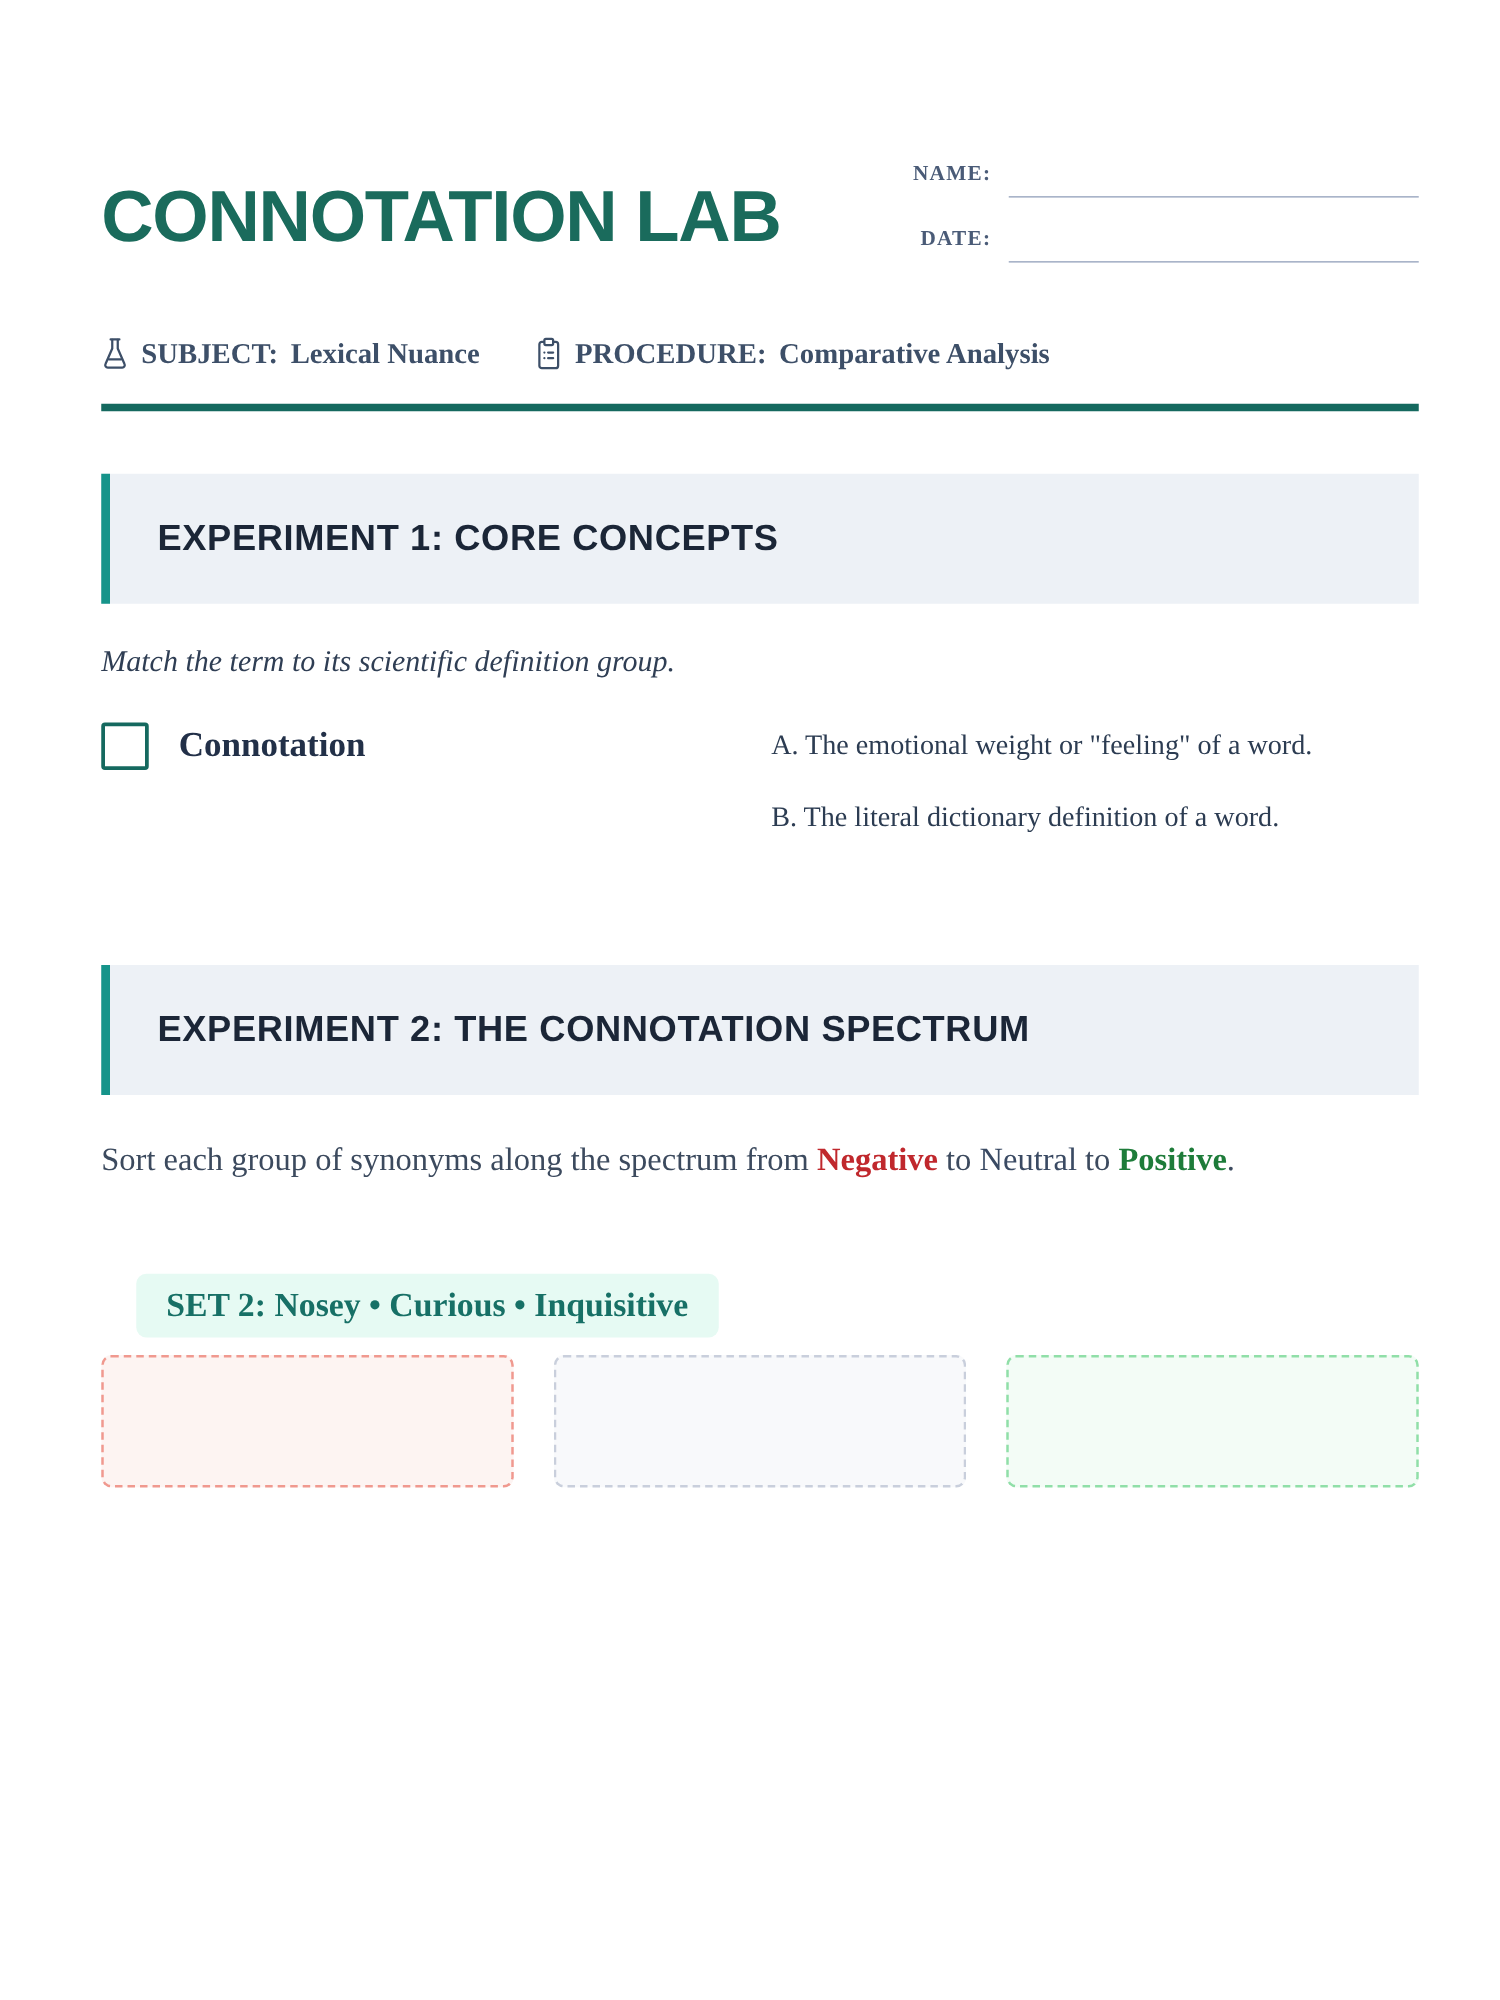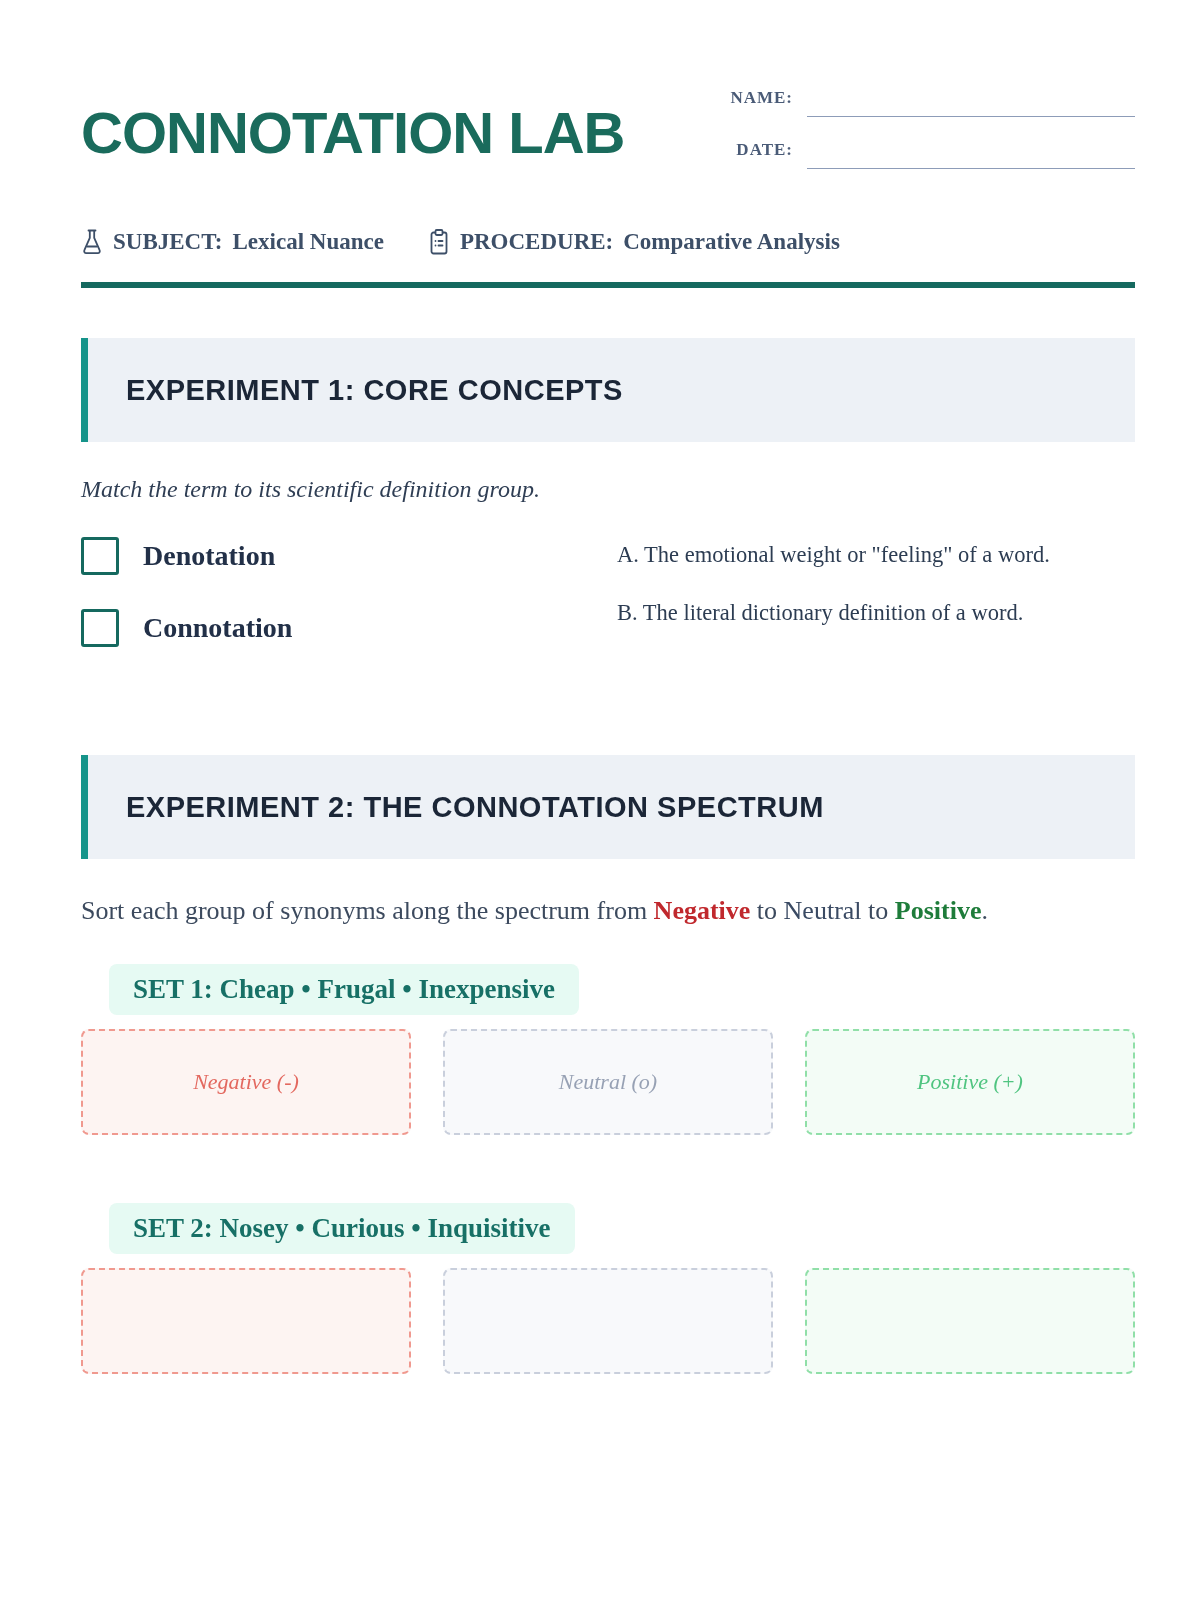--- a/index.html
+++ b/index.html
@@ -16,20 +16,21 @@
     height: 1600px;
     padding: 88px 65px 0 81px;
     overflow: hidden;
   }
 
   
   .top {
     display: flex;
     justify-content: space-between;
     align-items: flex-start;
+    margin-top: 41px;
   }
   .title {
     margin: 16px 0 0 0;
     font-family: "Liberation Sans", sans-serif;
     font-weight: bold;
     font-size: 58px;
     letter-spacing: -1px;
     color: #1a6b5c;
     line-height: 1;
     white-space: nowrap;
@@ -227,54 +228,36 @@
 
   <section>
     <div class="sec-head sec1">
       <h2>EXPERIMENT 1: CORE CONCEPTS</h2>
     </div>
     <p class="instruction">Match the term to its scientific definition group.</p>
     <div class="match">
       <div class="terms">
         <div class="term-row">
           <span class="checkbox"></span>
-          <span class="term">Denotation</span>
-        </div>
-        <div class="term-row">
-          <span class="checkbox"></span>
           <span class="term">Connotation</span>
         </div>
       </div>
       <div class="defs">
         <p>A. The emotional weight or "feeling" of a word.</p>
         <p>B. The literal dictionary definition of a word.</p>
       </div>
     </div>
   </section>
 
   <section>
     <div class="sec-head sec2">
       <h2>EXPERIMENT 2: THE CONNOTATION SPECTRUM</h2>
     </div>
     <p class="sort-instr"><span>Sort each group of synonyms along the spectrum from </span><strong class="neg">Negative</strong><span> to </span><strong class="neu">Neutral</strong><span> to </span><strong class="pos">Positive</strong><span>.</span></p>
 
-    <div>
-      <div class="set-chip chip-1">SET 1: Cheap • Frugal • Inexpensive</div>
-      <div class="zones">
-        <div class="zone zone-neg">
-            <span>Negative (-)</span>
-          </div>
-        <div class="zone zone-neu">
-            <span>Neutral (o)</span>
-          </div>
-        <div class="zone zone-pos">
-            <span>Positive (+)</span>
-          </div>
-      </div>
-    </div>
 
     <div>
       <div class="set-chip chip-n">SET 2: Nosey • Curious • Inquisitive</div>
       <div class="zones">
         <div class="zone zone-neg">
             <span></span>
           </div>
         <div class="zone zone-neu">
             <span></span>
           </div>

